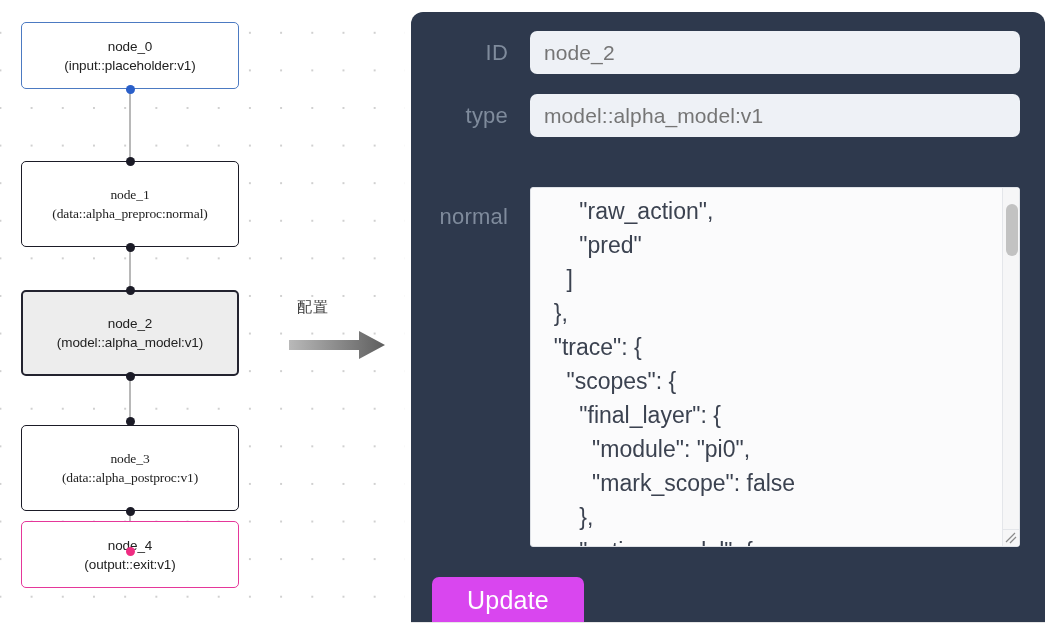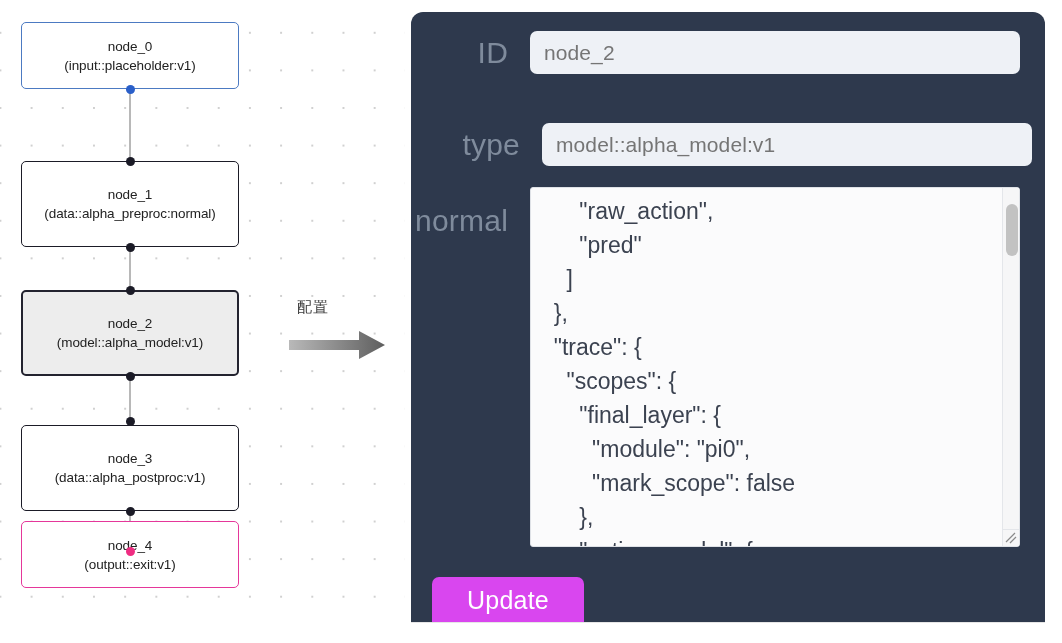--- a/index.html
+++ b/index.html
@@ -55,20 +55,21 @@
     font-size: 13.5px;
     line-height: 19px;
     letter-spacing: -0.1px;
   }
   .node .node-text {
     padding: 0 9px;
     word-break: break-all;
   }
   .node.default {
     border: 1.4px solid #1b1b27;
+    font-family: Liberation Serif, serif;
   }
   .node.blue {
     border: 1.4px solid #4c7ac2;
   }
   .node.pink {
     border: 1.6px solid #e5379a;
   }
   .node.selected {
     border: 2.4px solid #23232f;
     background: #ededed;
@@ -127,40 +128,40 @@
     position: absolute;
     display: flex;
     align-items: center;
   }
   .field-label {
     width: 119px;
     text-align: right;
     padding-right: 22px;
     box-sizing: border-box;
     color: #7f8b9c;
-    font-size: 30px;
+    font-size: 22px;
     letter-spacing: 0.2px;
   }
   .text-input {
     width: 490px;
     height: 43px;
     box-sizing: border-box;
     background: #eef1f6;
     border: none;
     border-radius: 7px;
     color: #9aa2ae;
     font-size: 21px;
     font-family: "Liberation Sans", sans-serif;
     padding: 0 14px;
     outline: none;
     letter-spacing: 0.1px;
   }
 
   #row-id   { left: 0; top: 19px; }
-  #row-type { left: 0; top: 111px; margin-left: 12px; }
+  #row-type { left: 0; top: 82px; }
 
   #row-config {
     left: 0;
     top: 175px;
     align-items: flex-start;
   }
   #row-config .field-label {
     padding-top: 17px;
   }
   #config-textarea-wrap {

